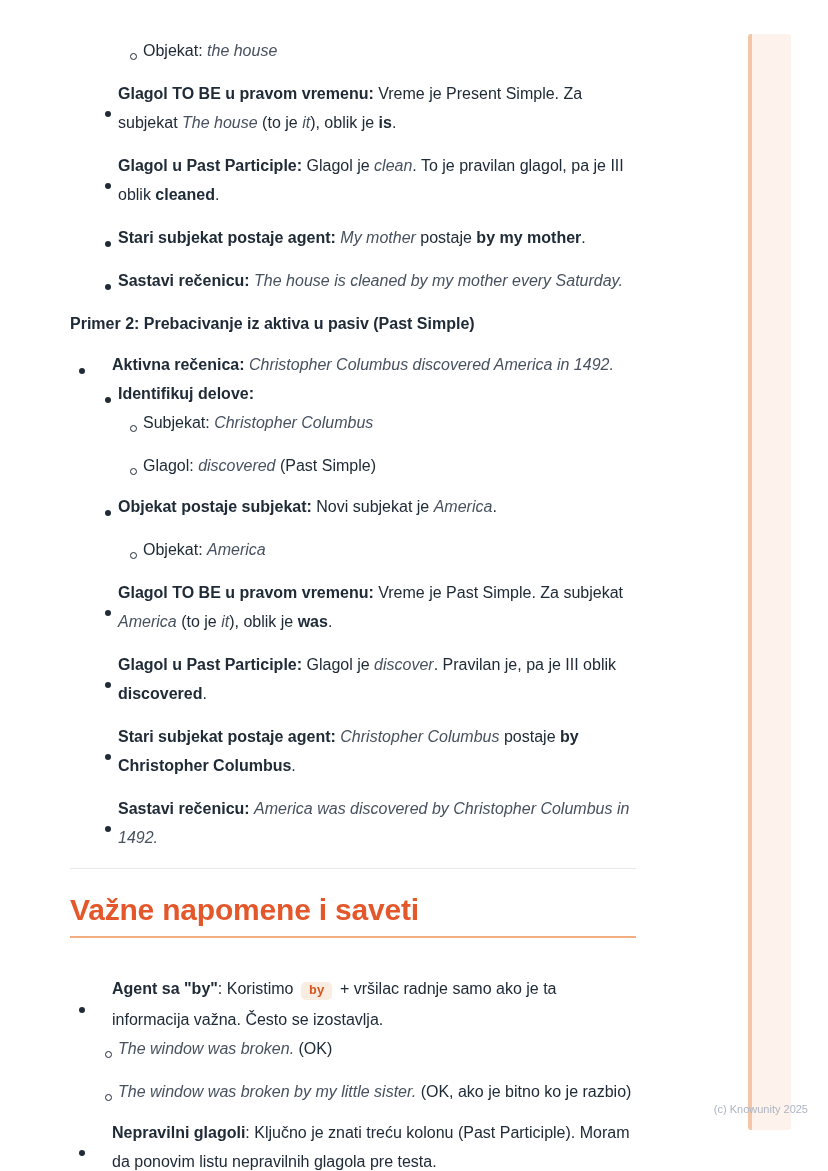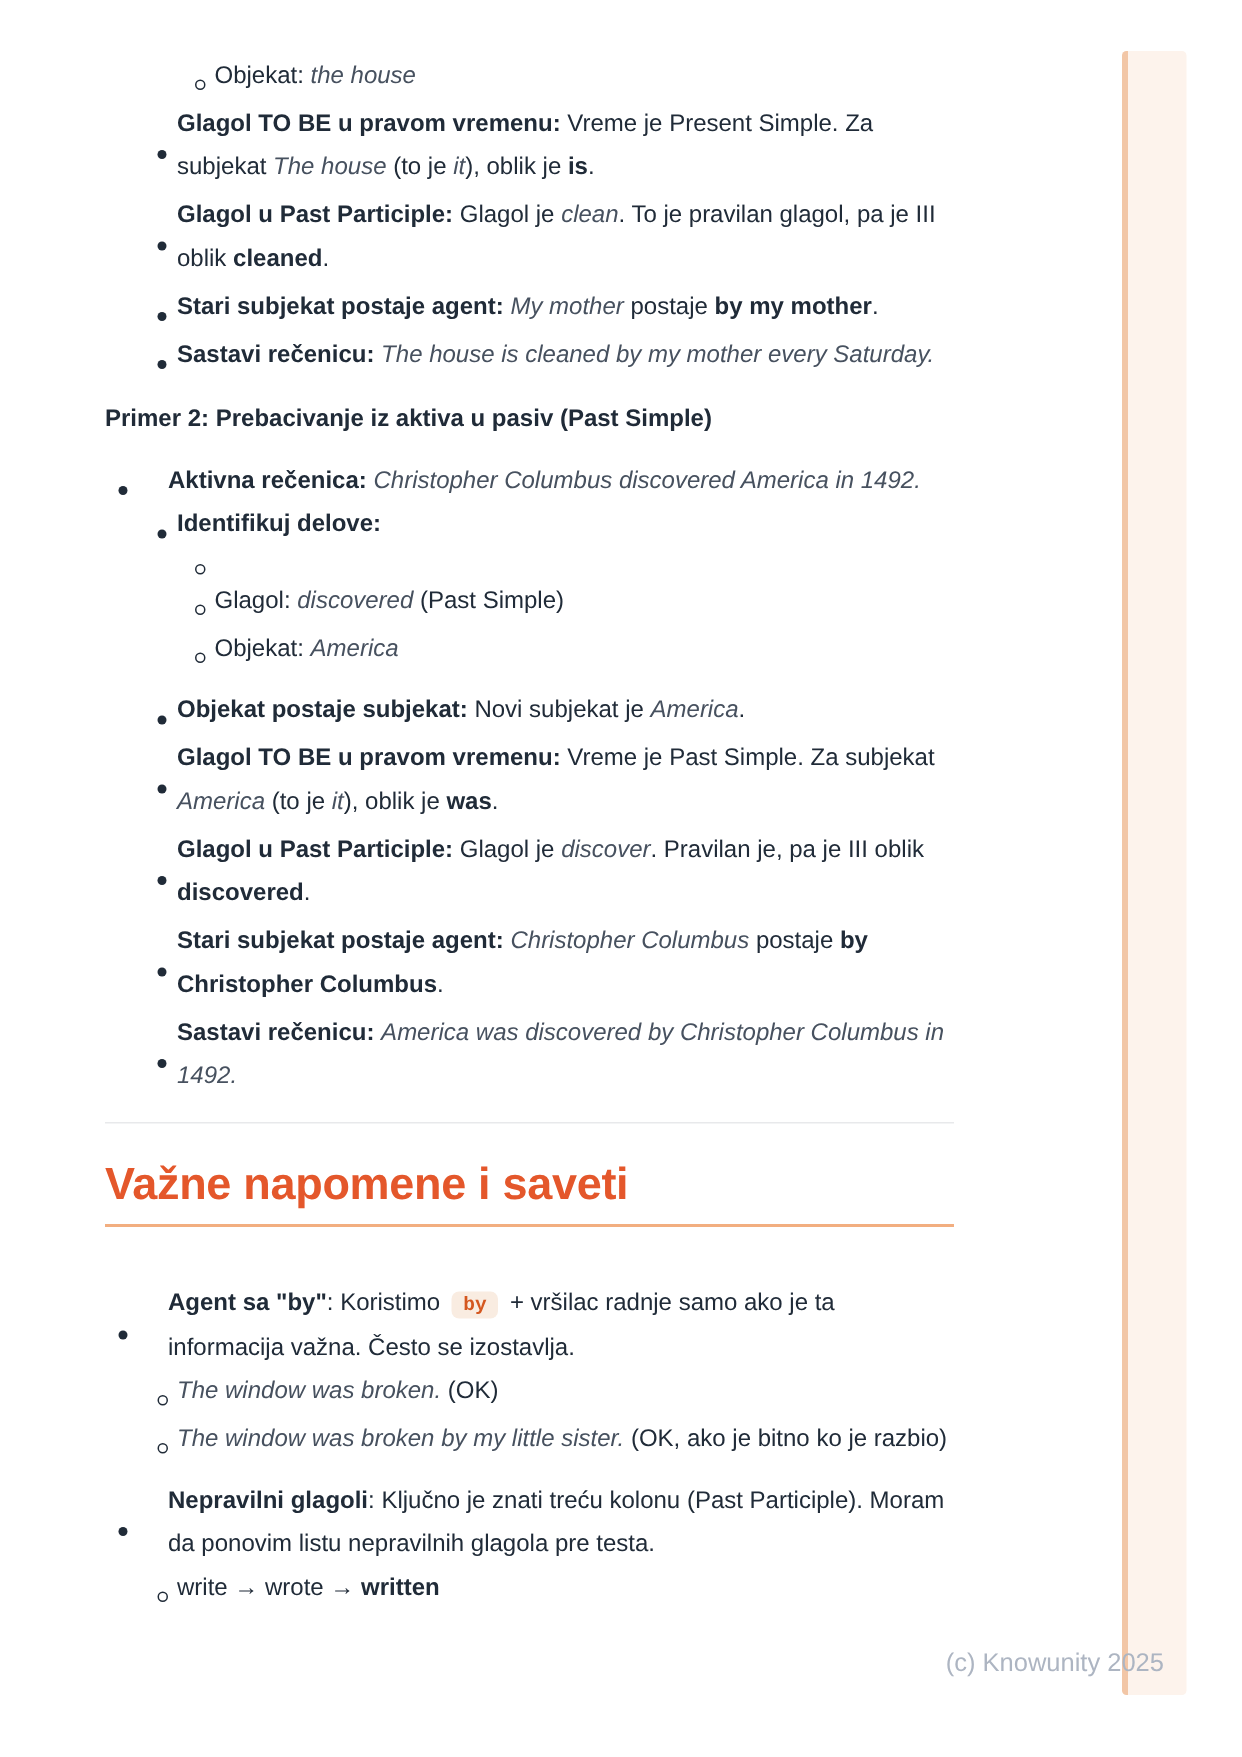--- a/index.html
+++ b/index.html
@@ -30,42 +30,42 @@
     letter-spacing:-0.2px;border-bottom:2px solid var(--underline);
     padding-bottom:9px;margin:24px 0 36px;
   }
   .hr{border:0;border-top:1px solid var(--divider);margin:16px 0 0;height:0;}
   .plist{margin:0;padding:0;}
   .li{display:flex;align-items:center;}
   .li.lvl1{padding-left:9px;gap:20px;}
   .li.lvl2{padding-left:35px;}
   .li.lvl3{padding-left:60px;}
   .li.m-tight{margin-top:0;}
-  .li.m-sib{margin-top:3px;}
+  .li.m-sib{margin-top:14px;}
   .li.m-exit{margin-top:12px;}
   .marker{flex:0 0 13px;display:block;}
   .dot{display:block;margin-top:12px;}
   .dot.disc{width:6px;height:6px;border-radius:50%;background:var(--text);}
   .dot.circle{width:7px;height:7px;border-radius:50%;border:1.5px solid var(--text);box-sizing:border-box;background:transparent;}
   .txt{flex:1;min-width:0;}
   .seg-b{font-weight:700;}
   .seg-i{font-style:italic;color:var(--italic);}
   .seg-code{
     font-family:"Liberation Mono",monospace;font-size:13px;font-weight:700;
     color:var(--code-text);background:var(--code-bg);
     border-radius:5px;padding:1px 8px 2px;margin:0 3px;white-space:nowrap;
   }
   .side-bar{
     position:absolute;left:748px;top:34px;width:39px;height:1096px;
     background:var(--bar-fill);border-left:4px solid var(--bar-line);
     border-radius:3px;z-index:1;
   }
   .footer{
-    position:absolute;top:1101px;left:600px;width:176px;text-align:right;
-    font-size:17px;line-height:16px;color:var(--footer);z-index:2;
+    position:absolute;top:1101px;left:632px;width:176px;text-align:right;
+    font-size:11px;line-height:16px;color:var(--footer);z-index:2;
   }
 </style>
 </head>
 <body>
 
 <div>
   <div class="content">
       <div class="plist">
         <div class="li lvl3 m-tight">
           <span class="marker">
@@ -109,38 +109,39 @@
         <div class="li lvl2 m-tight">
           <span class="marker">
             <span class="dot disc"></span>
           </span>
           <div class="txt"><span class="seg-b ">Identifikuj delove:</span></div>
         </div>
         <div class="li lvl3 m-tight">
           <span class="marker">
             <span class="dot circle"></span>
           </span>
+          <div class="txt"><span>Subjekat: </span><span class="seg-i ">Christopher Columbus</span></div>
         </div>
         <div class="li lvl3 m-sib">
           <span class="marker">
             <span class="dot circle"></span>
           </span>
           <div class="txt"><span>Glagol: </span><span class="seg-i ">discovered</span><span> (Past Simple)</span></div>
         </div>
+        <div class="li lvl2 m-exit">
+          <span class="marker">
+            <span class="dot disc"></span>
+          </span>
+          <div class="txt"><span class="seg-b ">Objekat postaje subjekat:</span><span> Novi subjekat je </span><span class="seg-i ">America</span><span>.</span></div>
+        </div>
         <div class="li lvl3 m-sib">
           <span class="marker">
             <span class="dot circle"></span>
           </span>
           <div class="txt"><span>Objekat: </span><span class="seg-i ">America</span></div>
-        </div>
-        <div class="li lvl2 m-exit">
-          <span class="marker">
-            <span class="dot disc"></span>
-          </span>
-          <div class="txt"><span class="seg-b ">Objekat postaje subjekat:</span><span> Novi subjekat je </span><span class="seg-i ">America</span><span>.</span></div>
         </div>
         <div class="li lvl2 m-sib">
           <span class="marker">
             <span class="dot disc"></span>
           </span>
           <div class="txt"><span class="seg-b ">Glagol TO BE u pravom vremenu:</span><span> Vreme je Past Simple. Za subjekat </span><span class="seg-i ">America</span><span> (to je </span><span class="seg-i ">it</span><span>), oblik je </span><span class="seg-b ">was</span><span>.</span></div>
         </div>
         <div class="li lvl2 m-sib">
           <span class="marker">
             <span class="dot disc"></span>

